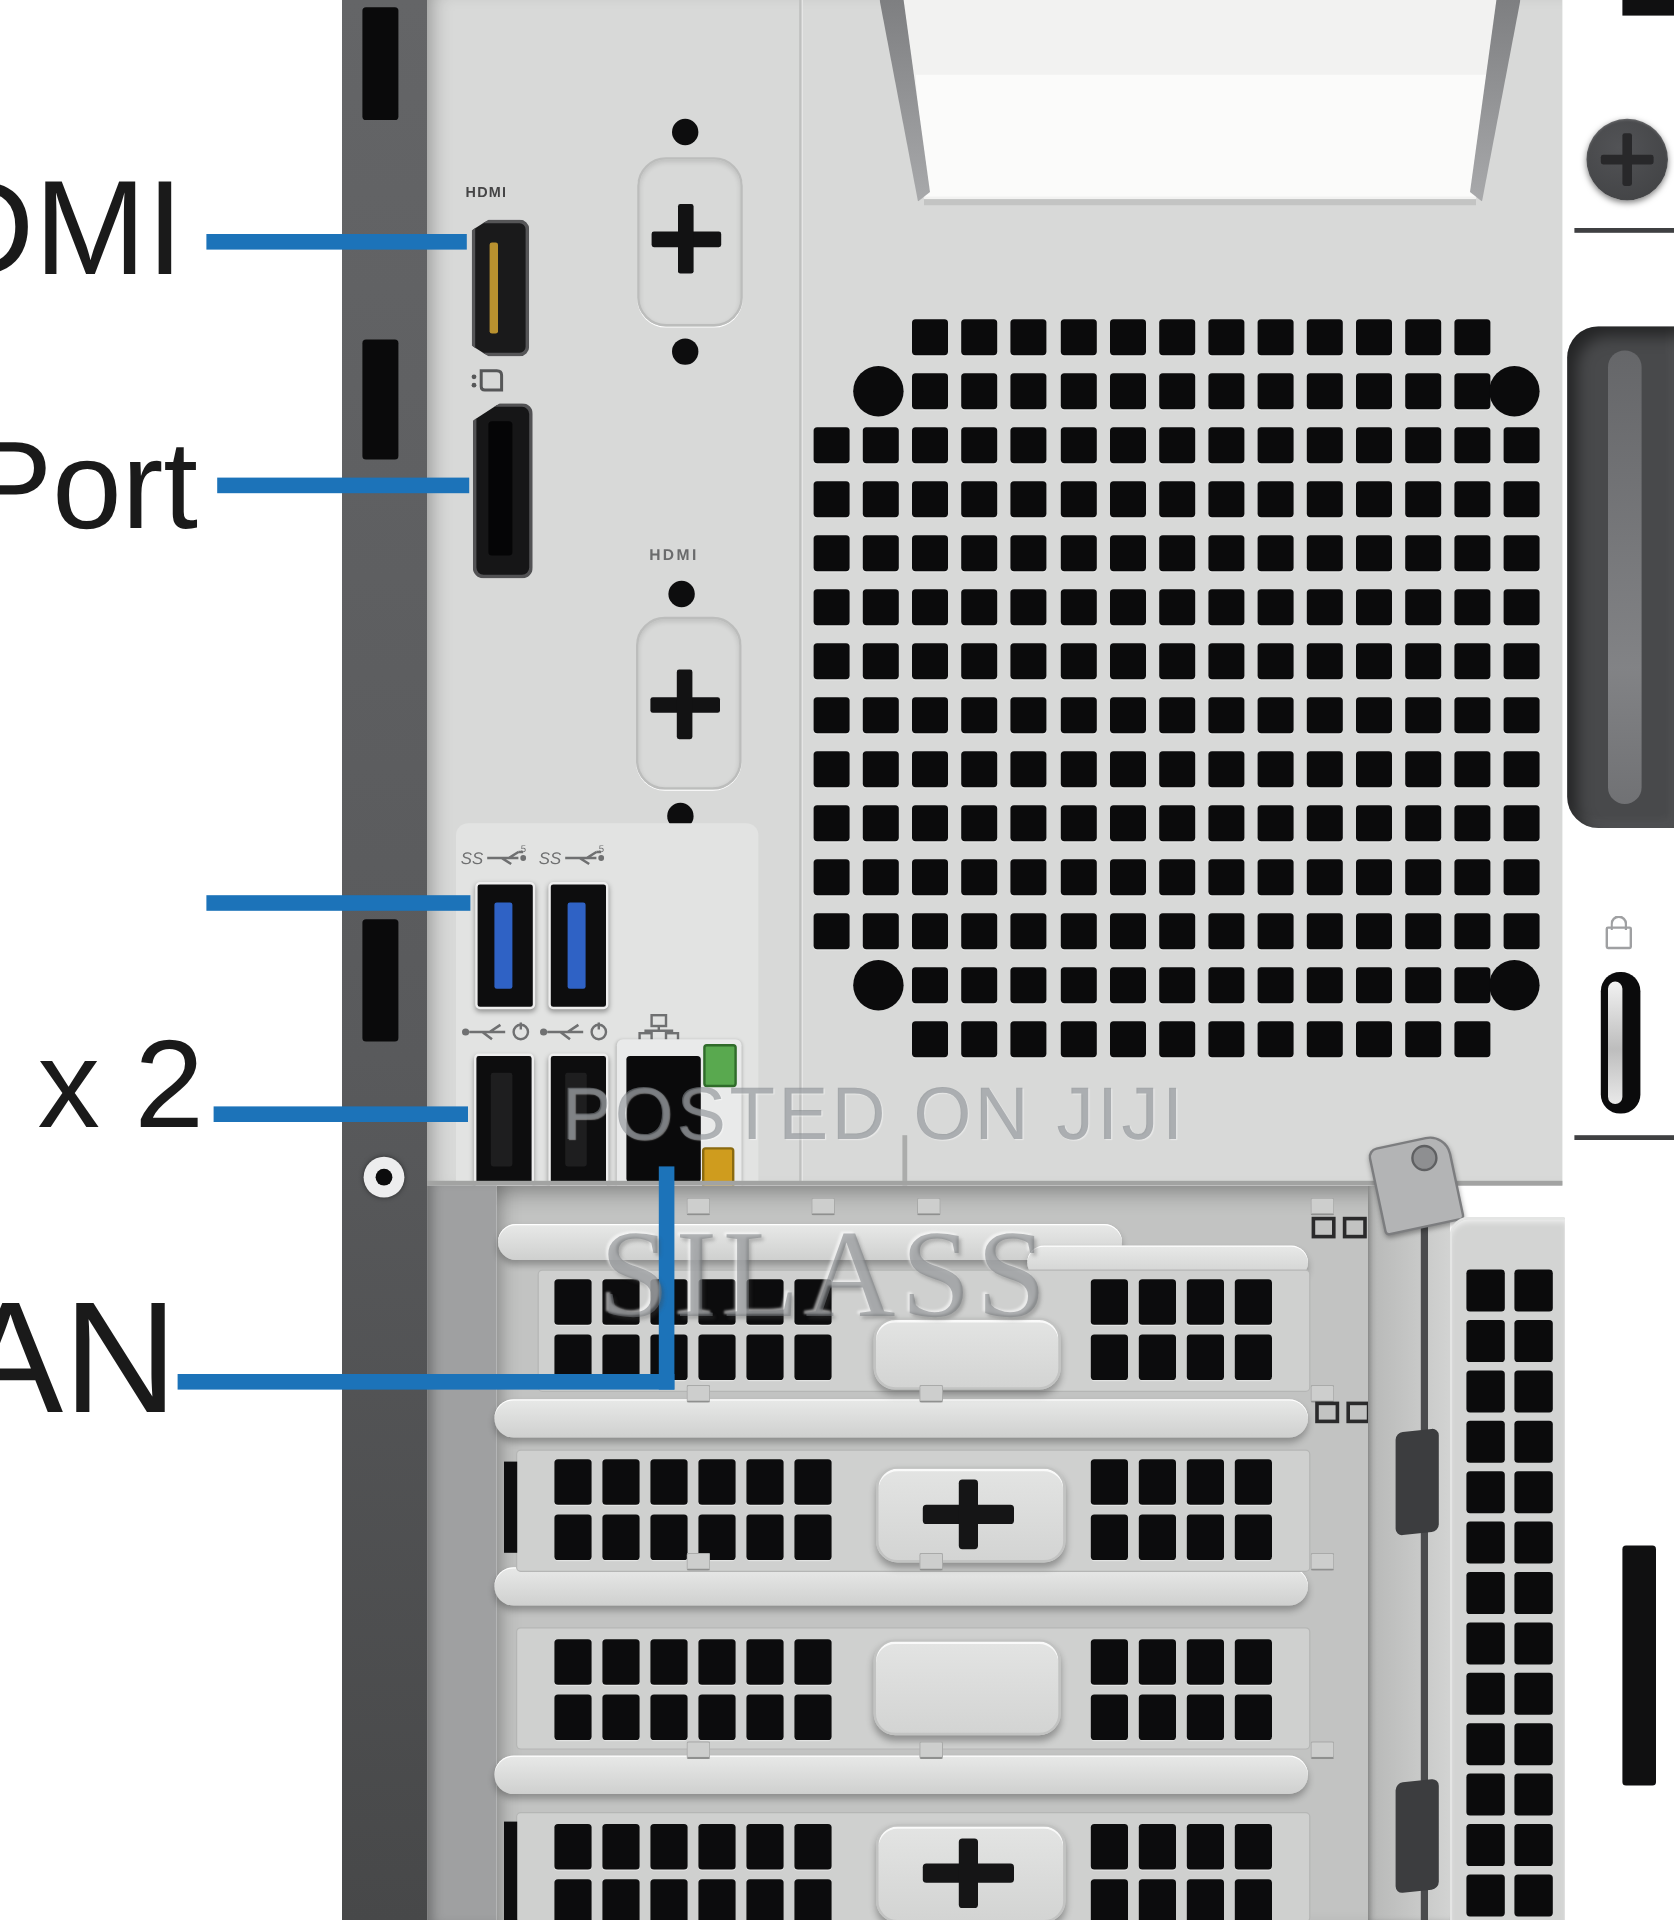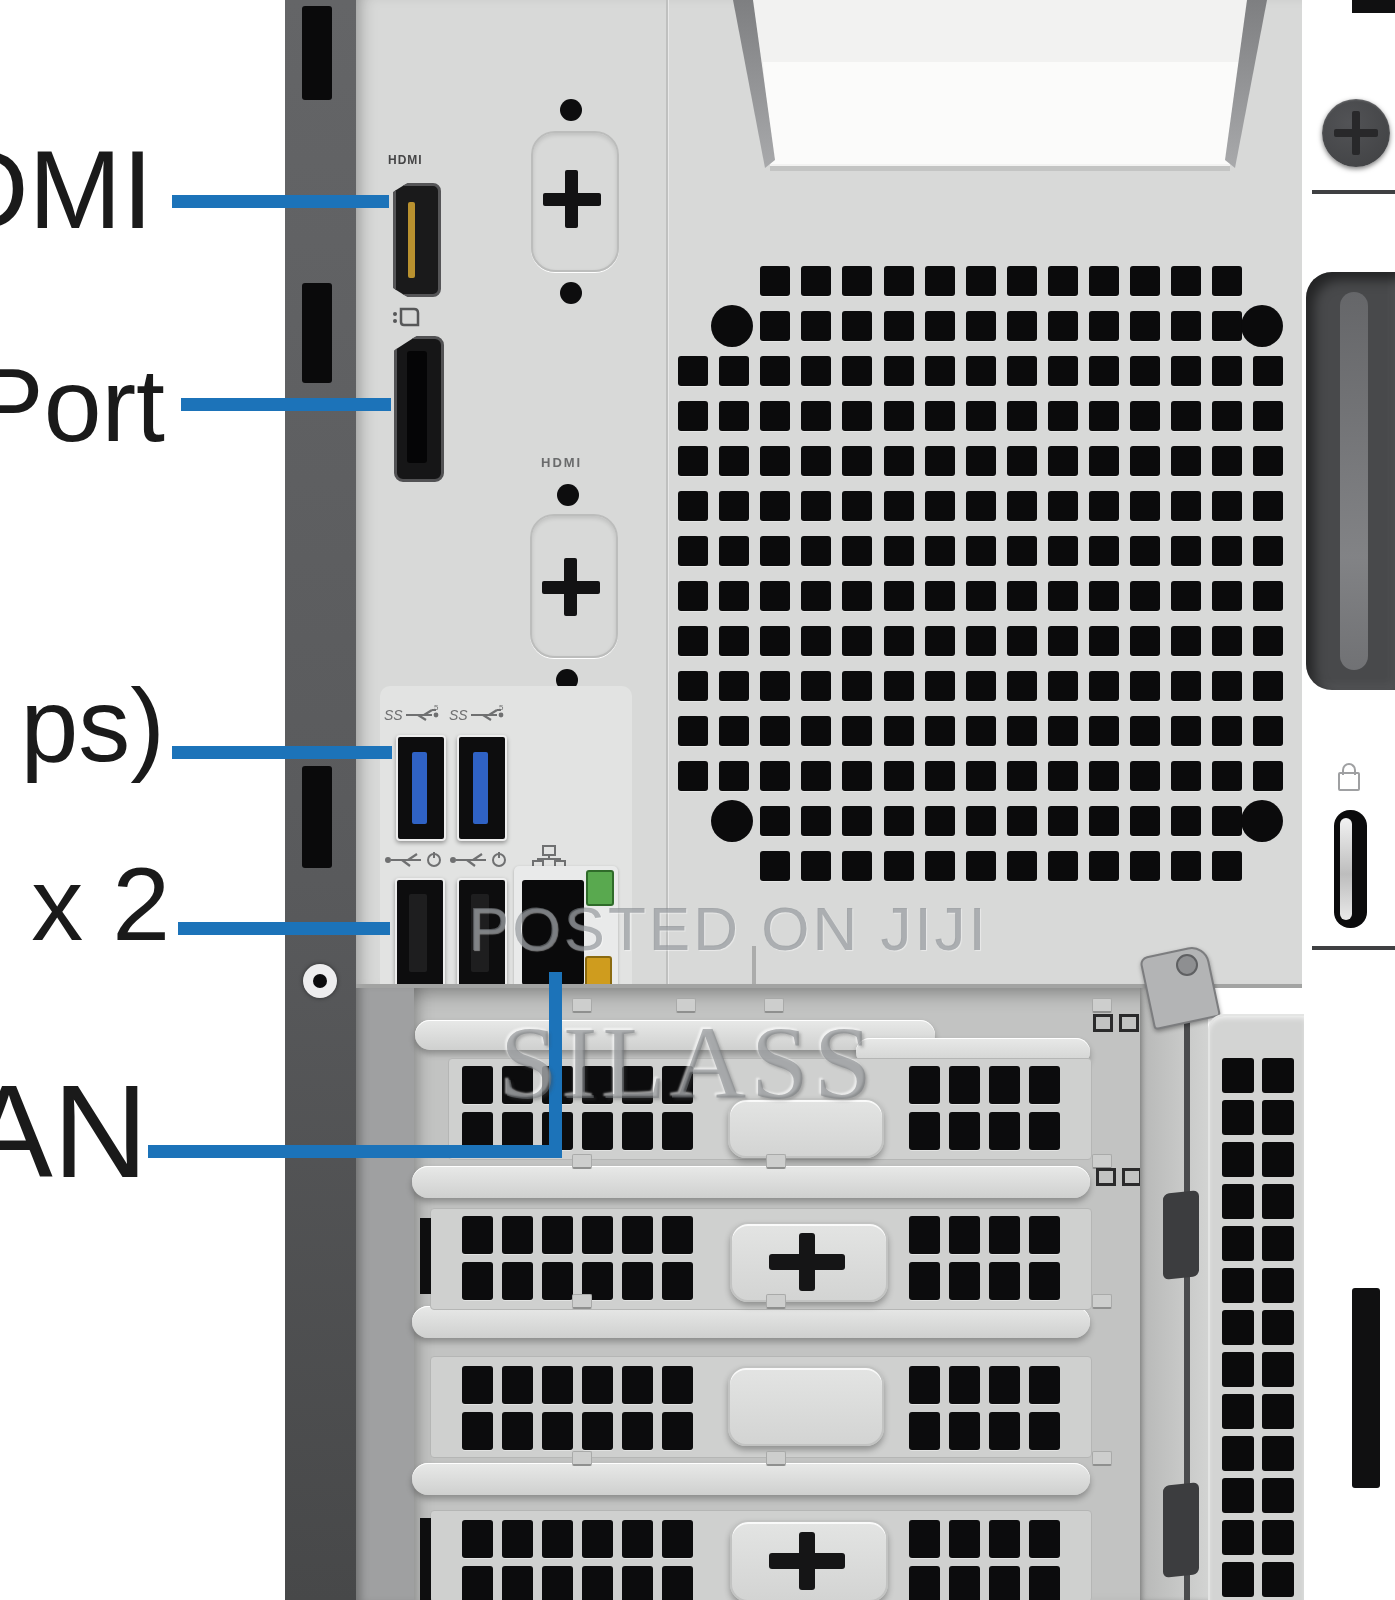--- a/index.html
+++ b/index.html
@@ -611,19 +611,18 @@
 
   <div class="abs lead" style="left:172px;top:195px;width:217px;height:13px;"></div>
   <div class="abs lead" style="left:181px;top:398px;width:210px;height:13px;"></div>
   <div class="abs lead" style="left:172px;top:746px;width:220px;height:13px;"></div>
   <div class="abs lead" style="left:178px;top:922px;width:212px;height:13px;"></div>
   <div class="abs lead" style="left:549px;top:972px;width:13px;height:186px;"></div>
   <div class="abs lead" style="left:148px;top:1145px;width:414px;height:13px;"></div>
 
   <div class="abs lbl" style="right:1242px;top:134px;font-size:112px;">DMI</div>
   <div class="abs lbl" style="right:1230px;top:353px;font-size:104px;">Port</div>
-  <div class="abs lbl" style="right:1230px;top:673px;font-size:104px;">ps)</div>
   <div class="abs lbl" style="right:1225px;top:852px;font-size:104px;">) x 2</div>
   <div class="abs lbl" style="right:1247px;top:1066px;font-size:132px;">LAN</div>
 
   <div class="abs watermark2" style="left:500px;top:1003px;">SILASS</div>
   <div class="abs watermark1" style="left:468px;top:893px;">POSTED ON JIJI</div>
 </div>
 
 </body></html>

